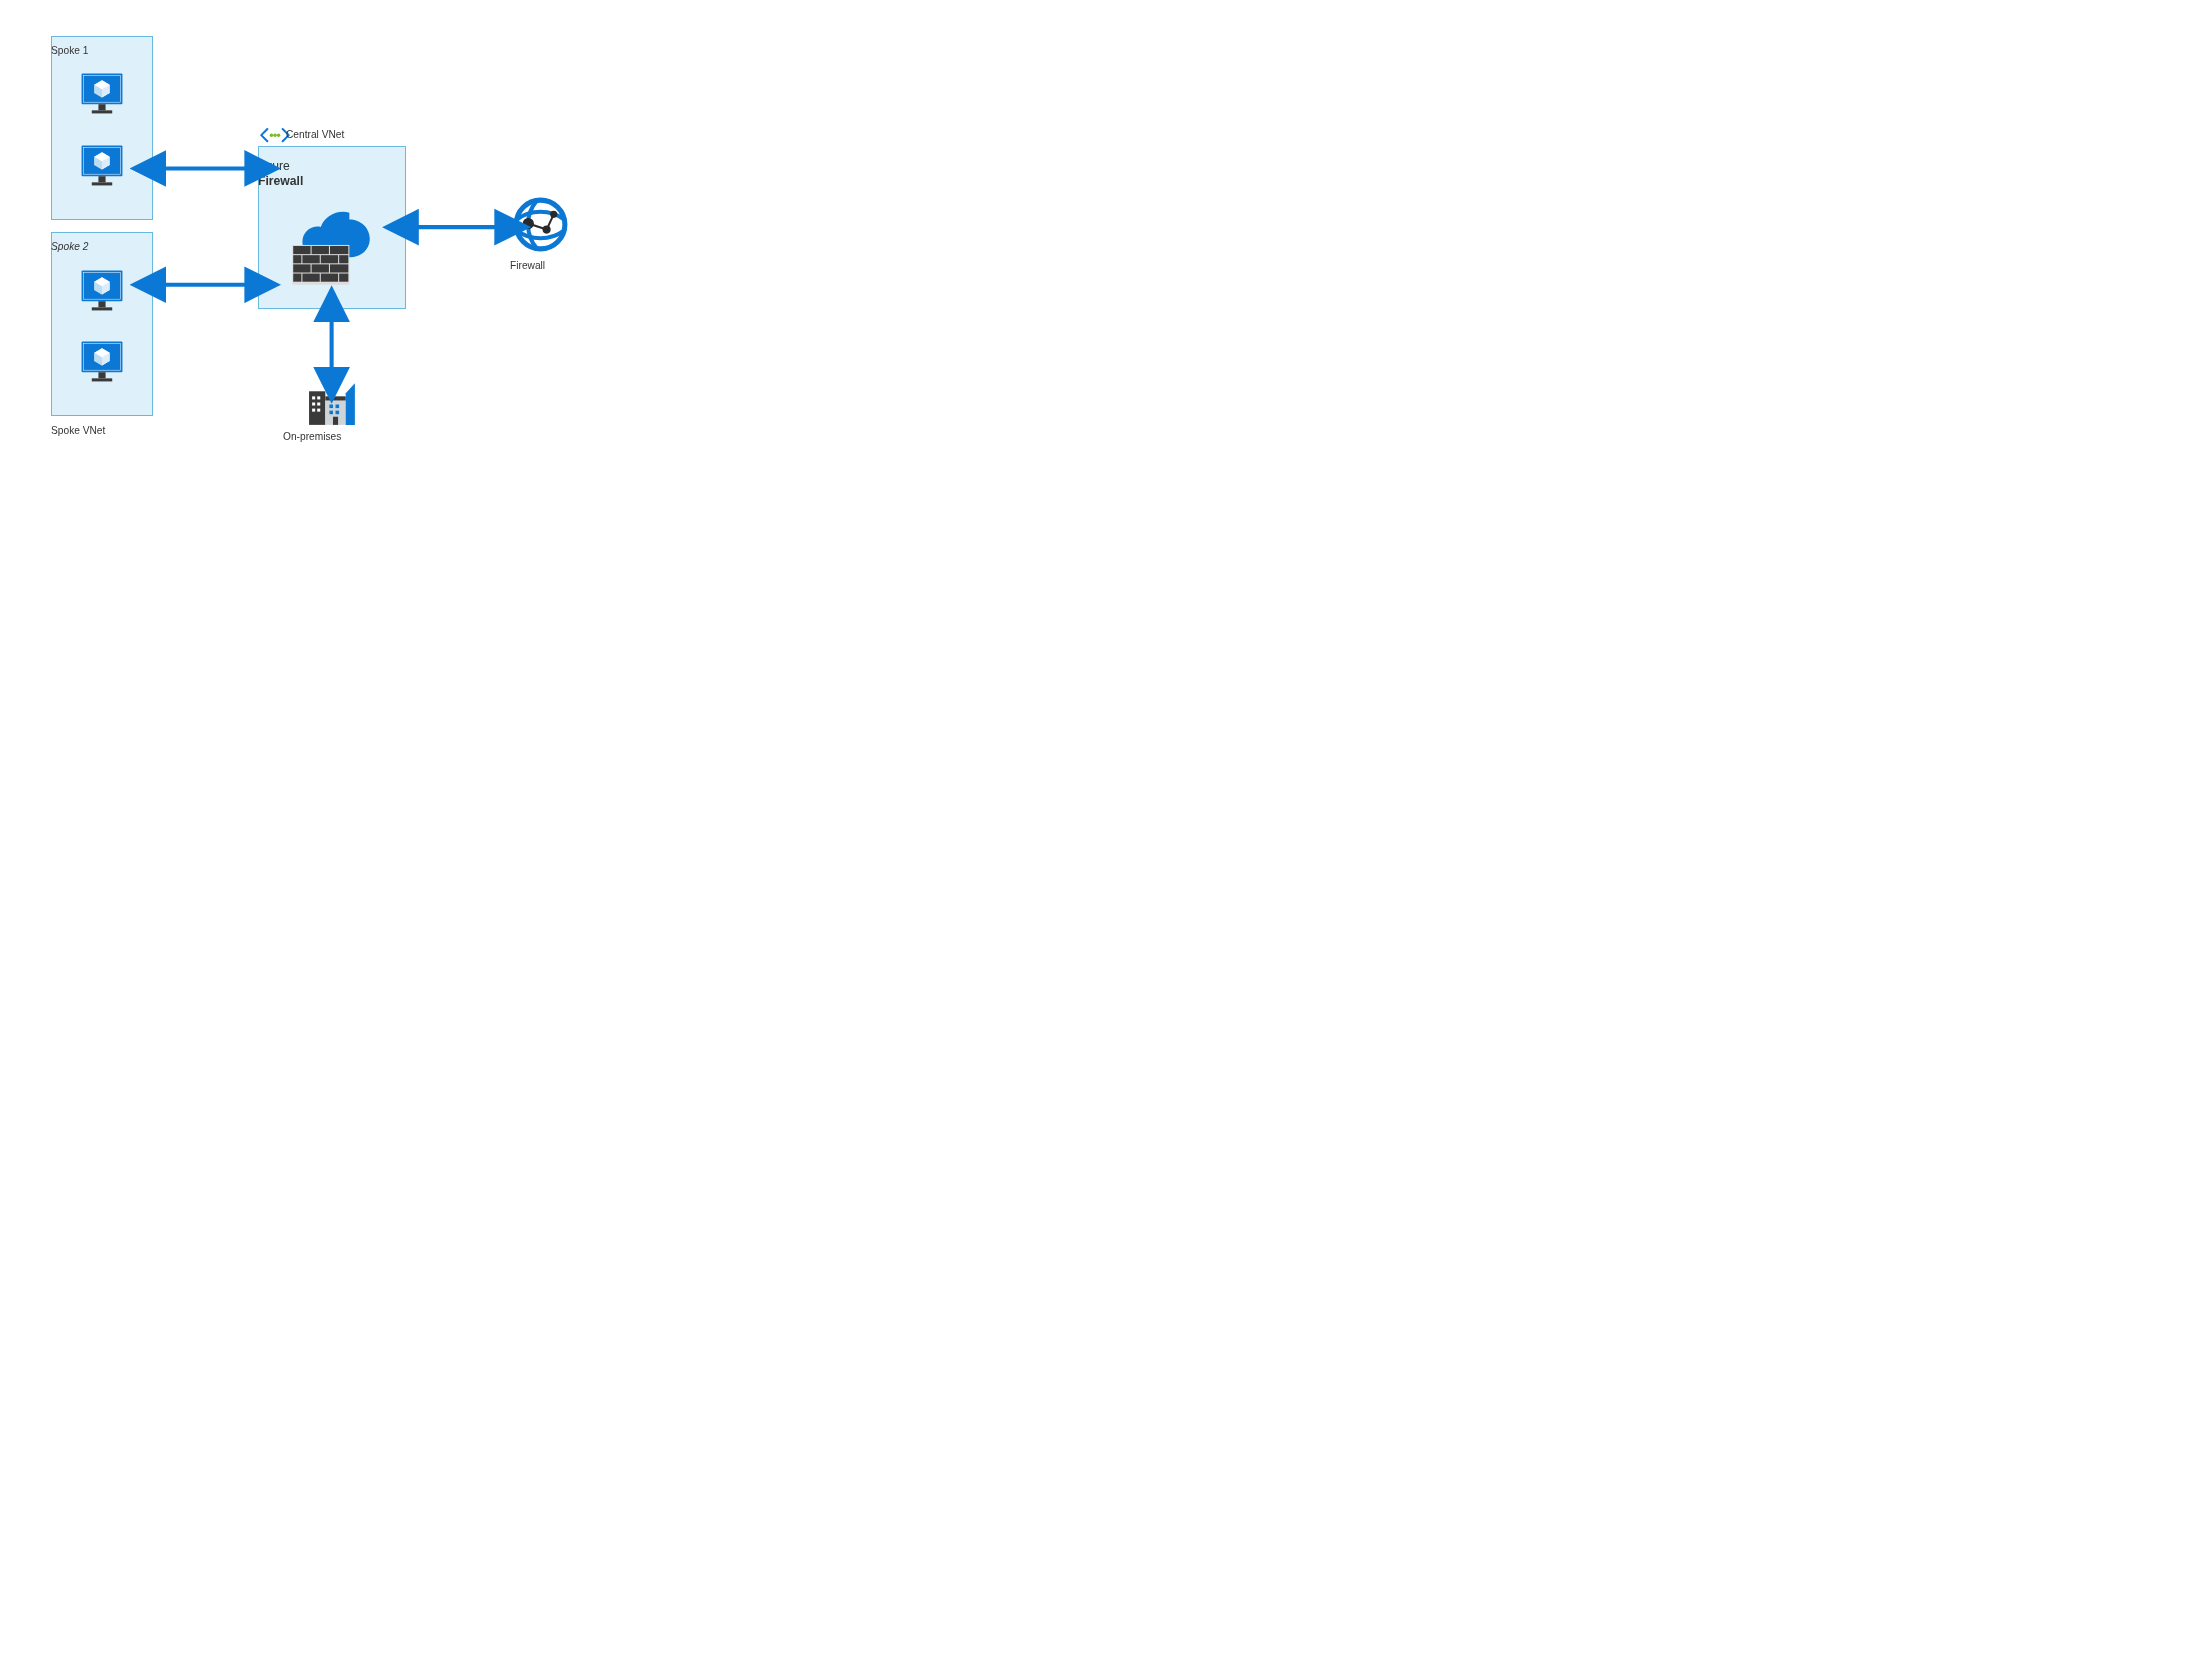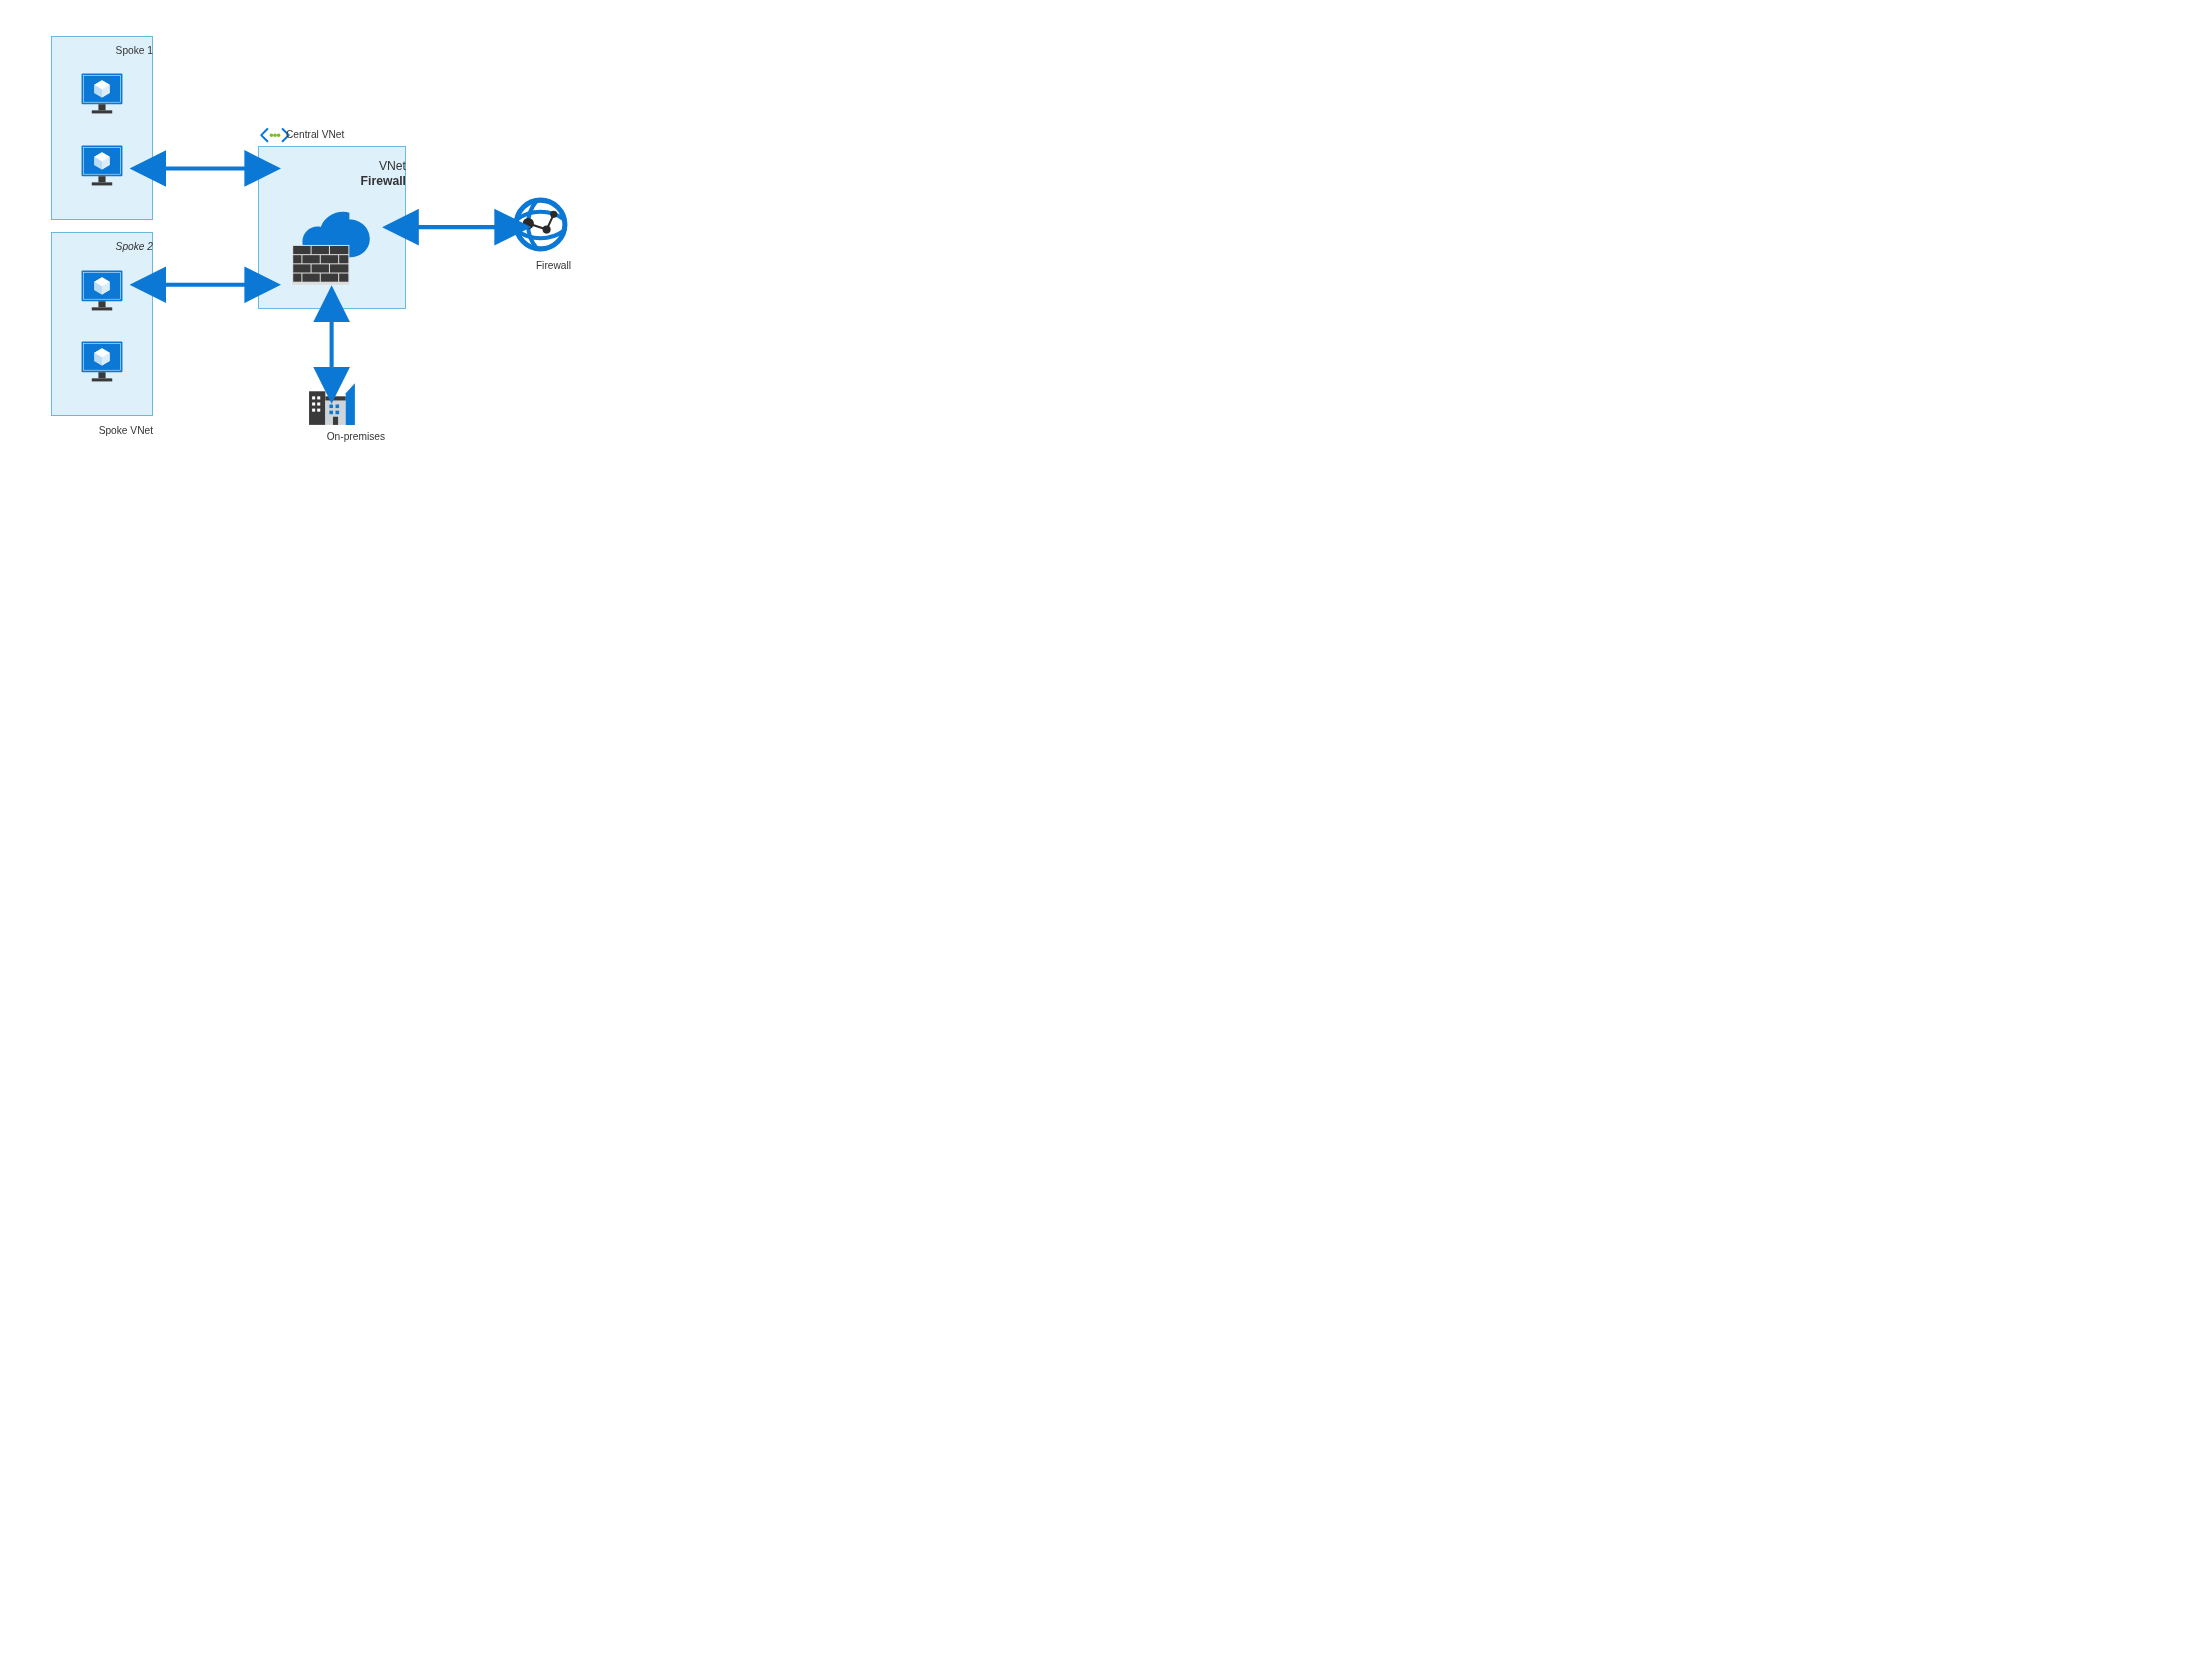--- a/index.html
+++ b/index.html
@@ -1,19 +1,19 @@
 <!DOCTYPE html>
 <html style="font-size:8.2px"><head>
 <meta charset="utf-8">
 <style>
 html,body{margin:0;padding:0;}
 body{background:#fff;font-family:"Segoe UI",Arial,sans-serif;color:#333;}
 .canvas{position:relative;width:653px;height:490px;}
 .box{position:absolute;background:#def1fb;border:0.5px solid #69b8e0;box-sizing:border-box;}
-.label{position:absolute;font-size:10.2px;color:#333;text-align:right;}
+.label{position:absolute;font-size:10.2px;color:#333;text-align:left;}
 .label.big{font-size:12.2px;}
 .vm{position:absolute;width:46px;height:46px;}
 .buildings{position:absolute;}
 .globe{position:absolute;}
 .vnet-icon{position:absolute;}
 svg{overflow:visible;display:block;}
 </style>
 </head>
 <body>
 
@@ -89,21 +89,21 @@
     <svg width="30" height="16.3" viewBox="0 0 58 32">
       <polyline points="14,4 2,16 14,28" fill="none" stroke="#0a78d4" stroke-width="4" stroke-linecap="round" stroke-linejoin="round"></polyline>
       <polyline points="44,4 56,16 44,28" fill="none" stroke="#0a78d4" stroke-width="4" stroke-linecap="round" stroke-linejoin="round"></polyline>
       <circle cx="22" cy="16" r="3.4" fill="#78bd22"></circle>
       <circle cx="29" cy="16" r="3.4" fill="#78bd22"></circle>
       <circle cx="36" cy="16" r="3.4" fill="#78bd22"></circle>
     </svg>
   </div>
   <div class="label" style="left:286px;top:129px;width:112px;text-align:left;">Central VNet</div>
 
-  <div class="label big" style="left:258px;top:159px;width:148px;">VNet</div>
+  <div class="label big" style="left:258px;top:159px;width:148px;">Azure</div>
   <div class="label big" style="left:258px;top:174px;width:148px;font-weight:bold;">Firewall</div>
 
   <div style="position:absolute;left:283px;top:199px;">
     <svg width="97" height="97" viewBox="0 0 190 190">
 
       <path d="M130 40 c22 0 40 16 40 38 c0 20 -16 36 -38 36 h-64 c-17 0 -30 -13 -30 -30 c0 -17 13 -30 30 -30 c2 0 4 0 6 1 c6 -18 24 -30 44 -30 c4 0 8 1 12 2 z" fill="#0a78d4"></path>
 
       <g transform="translate(18,90)">
         <rect x="0" y="0" width="112" height="78" fill="#dcdcdc"></rect>
 

